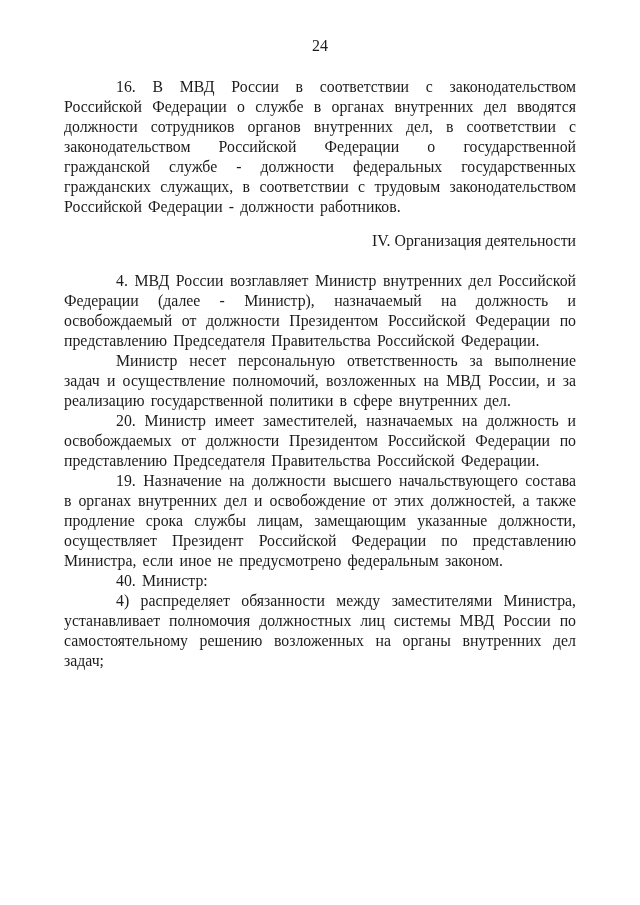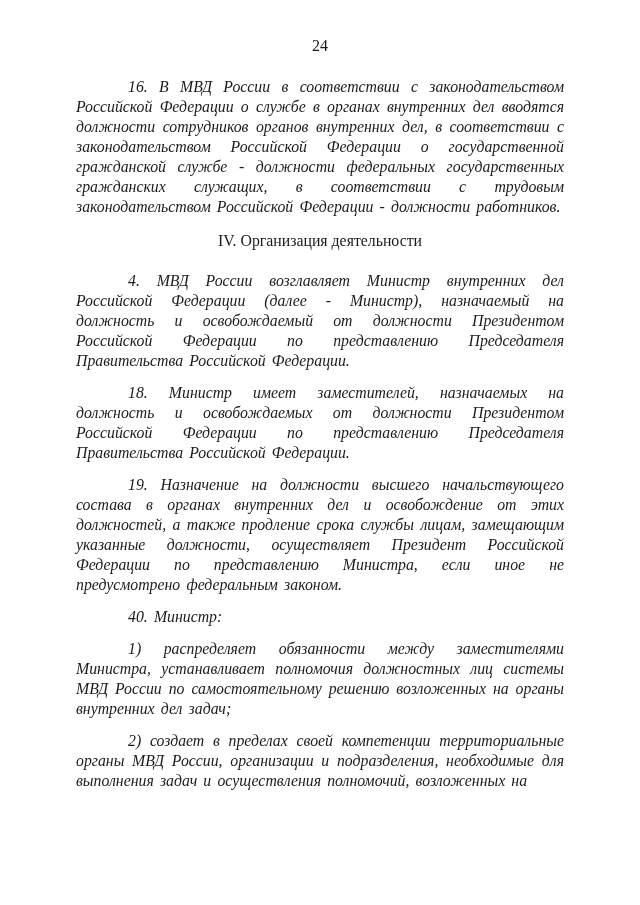--- a/index.html
+++ b/index.html
@@ -21,53 +21,52 @@
     background: #ffffff;
     overflow: hidden;
   }
   .page-number {
     text-align: center;
     font-size: 16px;
     line-height: 20px;
     margin: 0 0 21px 0;
   }
   .para {
-    margin: 12px;
+    margin: 0;
     font-size: 15.8px;
     line-height: 20px;
     text-align: justify;
     text-align-last: left;
     text-indent: 52px;
     word-spacing: 0.14em;
-    font-style: italic;
   }
   .heading {
     font-size: 15.8px;
     font-weight: normal;
     line-height: 20px;
-    text-align: center;
+    text-align: right;
     margin: 14px 0 20px 0;
   }
 </style>
 </head>
 <body>
 
 <div class="page">
   <div class="page-number">24</div>
 
   <p class="para">16. В МВД России в соответствии с законодательством Российской Федерации о службе в органах внутренних дел вводятся должности сотрудников органов внутренних дел, в соответствии с законодательством Российской Федерации о государственной гражданской службе - должности федеральных государственных гражданских служащих, в соответствии с трудовым законодательством Российской Федерации - должности работников.</p>
 
   <h2 class="heading">IV. Организация деятельности</h2>
 
   <p class="para">4. МВД России возглавляет Министр внутренних дел Российской Федерации (далее - Министр), назначаемый на должность и освобождаемый от должности Президентом Российской Федерации по представлению Председателя Правительства Российской Федерации.</p>
 
+  <p class="para">Министр несет персональную ответственность за выполнение задач и осуществление полномочий, возложенных на МВД России, и за реализацию государственной политики в сфере внутренних дел.</p>
 
-  <p class="para">18. Министр имеет заместителей, назначаемых на должность и освобождаемых от должности Президентом Российской Федерации по представлению Председателя Правительства Российской Федерации.</p>
+  <p class="para">20. Министр имеет заместителей, назначаемых на должность и освобождаемых от должности Президентом Российской Федерации по представлению Председателя Правительства Российской Федерации.</p>
 
 
   <p class="para">19. Назначение на должности высшего начальствующего состава в органах внутренних дел и освобождение от этих должностей, а также продление срока службы лицам, замещающим указанные должности, осуществляет Президент Российской Федерации по представлению Министра, если иное не предусмотрено федеральным законом.</p>
 
   <p class="para">40. Министр:</p>
 
-  <p class="para">1) распределяет обязанности между заместителями Министра, устанавливает полномочия должностных лиц системы МВД России по самостоятельному решению возложенных на органы внутренних дел задач;</p>
+  <p class="para">4) распределяет обязанности между заместителями Министра, устанавливает полномочия должностных лиц системы МВД России по самостоятельному решению возложенных на органы внутренних дел задач;</p>
 
-  <p class="para">2) создает в пределах своей компетенции территориальные органы МВД России, организации и подразделения, необходимые для выполнения задач и осуществления полномочий, возложенных на</p>
 </div>
 
 </body></html>

